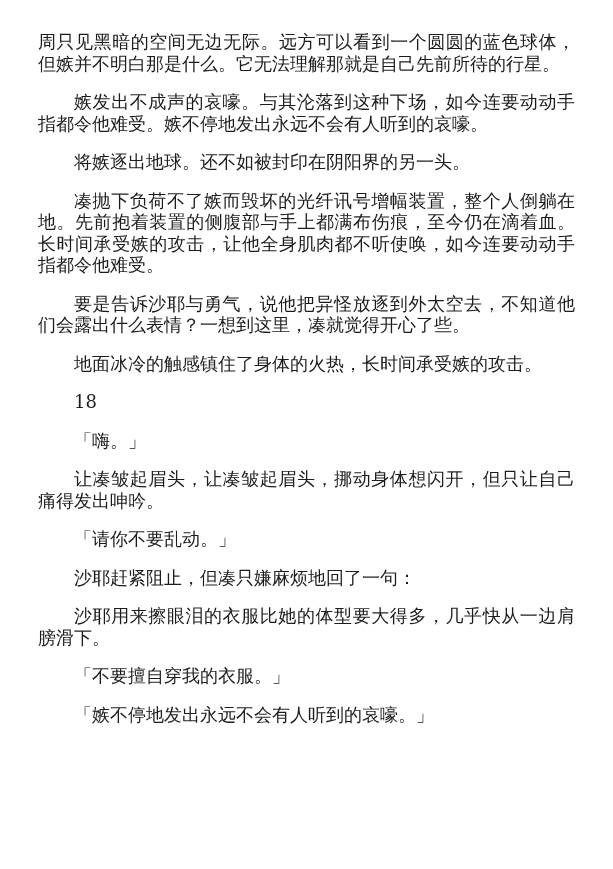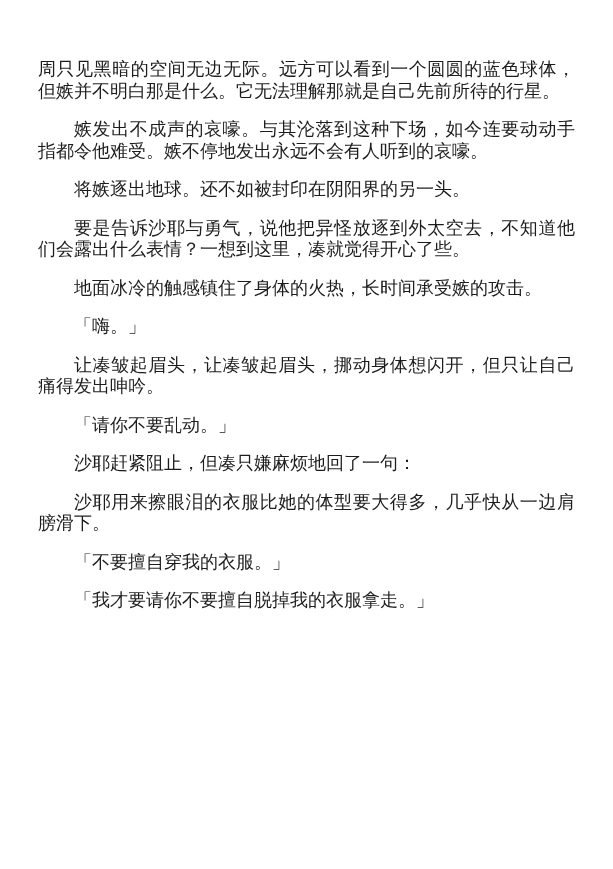--- a/index.html
+++ b/index.html
@@ -13,21 +13,20 @@
     overflow: hidden;
     font-family: "DejaVu Serif", "Liberation Serif", serif;
   }
   .page {
     box-sizing: border-box;
     width: 613px;
     height: 721px;
     padding: 31px 38px 30px 38px;
     background: #ffffff;
     color: #1c1c1c;
-    margin-top: 27px;
   }
   .para {
     margin: 0 0 17px 0;
     font-size: 18px;
     line-height: 21.5px;
     text-align: justify;
     text-indent: 2em;
     letter-spacing: 0;
     word-break: break-all;
   }
@@ -38,22 +37,24 @@
     text-align: left;
   }
 </style>
 </head>
 <body>
 
 <div class="page">
   <p class="para no-indent">周只见黑暗的空间无边无际。远方可以看到一个圆圆的蓝色球体，但嫉并不明白那是什么。它无法理解那就是自己先前所待的行星。</p>
   <p class="para">嫉发出不成声的哀嚎。与其沦落到这种下场，如今连要动动手指都令他难受。嫉不停地发出永远不会有人听到的哀嚎。</p>
   <p class="para">将嫉逐出地球。还不如被封印在阴阳界的另一头。</p>
+  <p class="para">凑抛下负荷不了嫉而毁坏的光纤讯号增幅装置，整个人倒躺在地。先前抱着装置的侧腹部与手上都满布伤痕，至今仍在滴着血。长时间承受嫉的攻击，让他全身肌肉都不听使唤，如今连要动动手指都令他难受。</p>
   <p class="para">要是告诉沙耶与勇气，说他把异怪放逐到外太空去，不知道他们会露出什么表情？一想到这里，凑就觉得开心了些。</p>
   <p class="para">地面冰冷的触感镇住了身体的火热，长时间承受嫉的攻击。</p>
+  <p class="para section-number">18</p>
   <p class="para">「嗨。」</p>
   <p class="para">让凑皱起眉头，让凑皱起眉头，挪动身体想闪开，但只让自己痛得发出呻吟。</p>
   <p class="para">「请你不要乱动。」</p>
   <p class="para">沙耶赶紧阻止，但凑只嫌麻烦地回了一句：</p>
   <p class="para">沙耶用来擦眼泪的衣服比她的体型要大得多，几乎快从一边肩膀滑下。</p>
   <p class="para">「不要擅自穿我的衣服。」</p>
-  <p class="para">「我才要请你不要擅自脱掉我的衣服拿走。」</p>
+  <p class="para">「嫉不停地发出永远不会有人听到的哀嚎。」</p>
 </div>
 
 </body></html>

